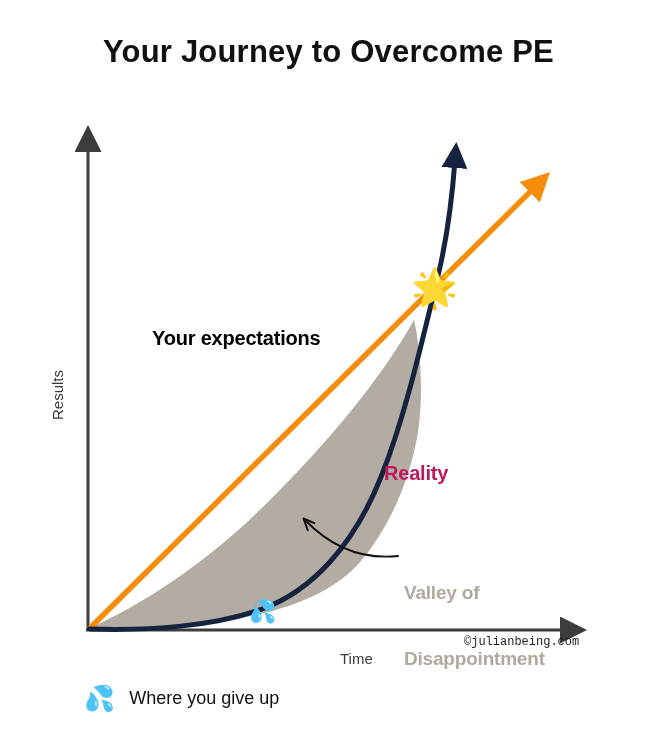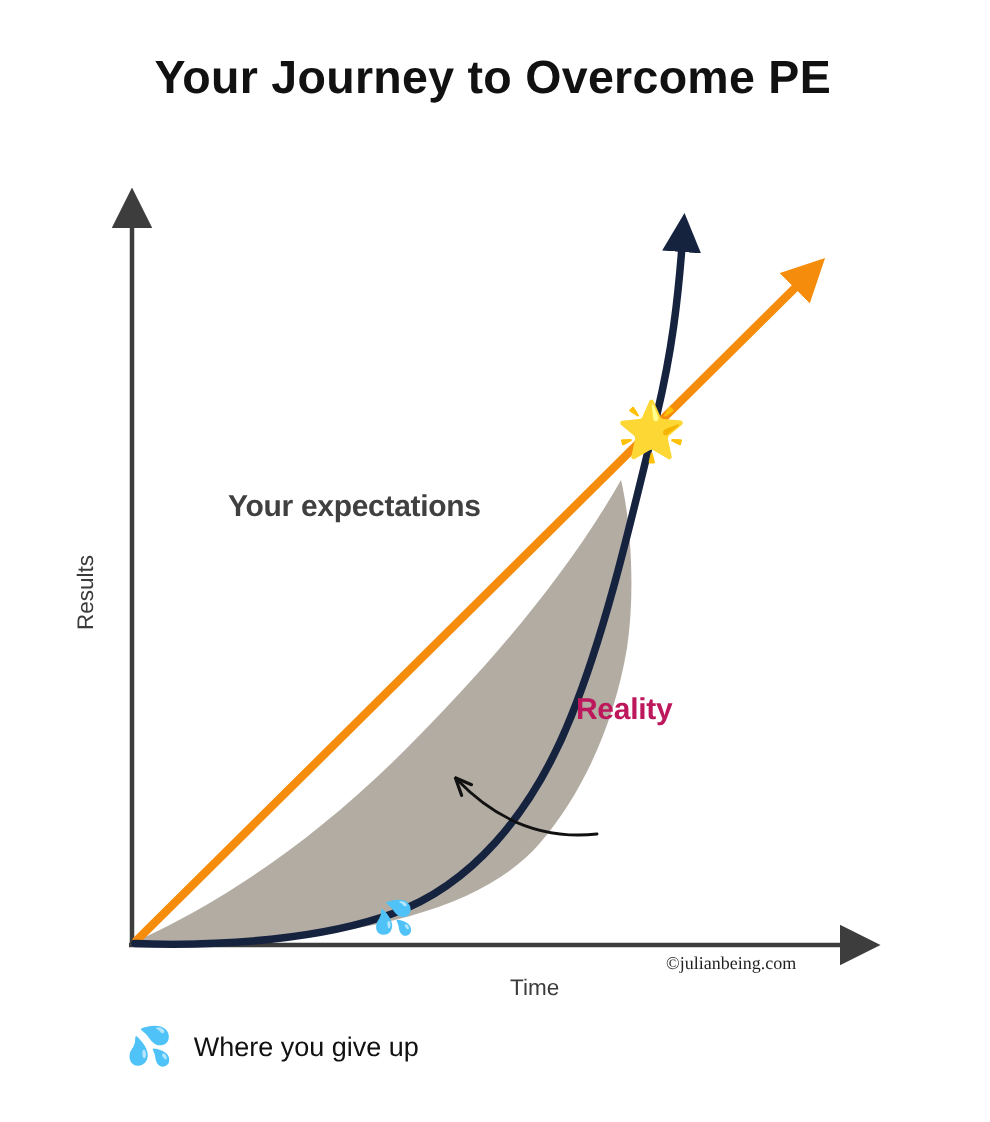--- a/index.html
+++ b/index.html
@@ -40,21 +40,21 @@
   .lbl {
     position: absolute;
     font-family: "Liberation Sans", sans-serif;
     white-space: pre;
   }
   .lbl-expectations {
     left: 152px;
     top: 327px;
     font-size: 20px;
     font-weight: bold;
-    color: #404040;
+    color: #000000;
     letter-spacing: -0.2px;
   }
   .lbl-reality {
     left: 384px;
     top: 462px;
     font-size: 20px;
     font-weight: bold;
     color: #be185d;
     letter-spacing: -0.2px;
   }
@@ -87,25 +87,25 @@
     top: 0;
     transform: rotate(-90deg);
     transform-origin: 0 0;
     font-size: 15px;
     color: #3b3b3b;
     white-space: pre;
     font-family: "Liberation Sans", sans-serif;
   }
   .watermark {
     position: absolute;
-    left: 444px;
+    left: 464px;
     top: 635px;
     font-size: 12px;
     color: #1f1f1f;
-    font-family: Liberation Serif, serif;
+    font-family: Liberation Mono, monospace;
     white-space: pre;
   }
   .emoji {
     position: absolute;
     line-height: 1;
     user-select: none;
   }
   .emoji-star {
     left: 411px;
     top: 269px;
@@ -180,20 +180,24 @@
              C 448 234 452 200 455 160" fill="none" stroke="#16233F" stroke-width="5" stroke-linecap="round" marker-end="url(#navyArrow)"></path>
 
     <path d="M 398 556
              C 360 560 330 546 305 520" fill="none" stroke="#111111" stroke-width="1.9" stroke-linecap="round" marker-end="url(#thinArrow)"></path>
   </svg>
 
   <div class="lbl lbl-expectations">Your expectations</div>
 
   <div class="lbl lbl-reality">Reality</div>
 
+  <div class="lbl lbl-valley">
+    <div>Valley of</div>
+    <div>Disappointment</div>
+  </div>
 
   <div class="lbl lbl-axis-x">Time</div>
 
   <div class="lbl-axis-y-wrap">
     <div class="lbl-axis-y-inner">Results</div>
   </div>
 
   <div class="watermark">©julianbeing.com</div>
 
   <div class="emoji emoji-star">🌟</div>

